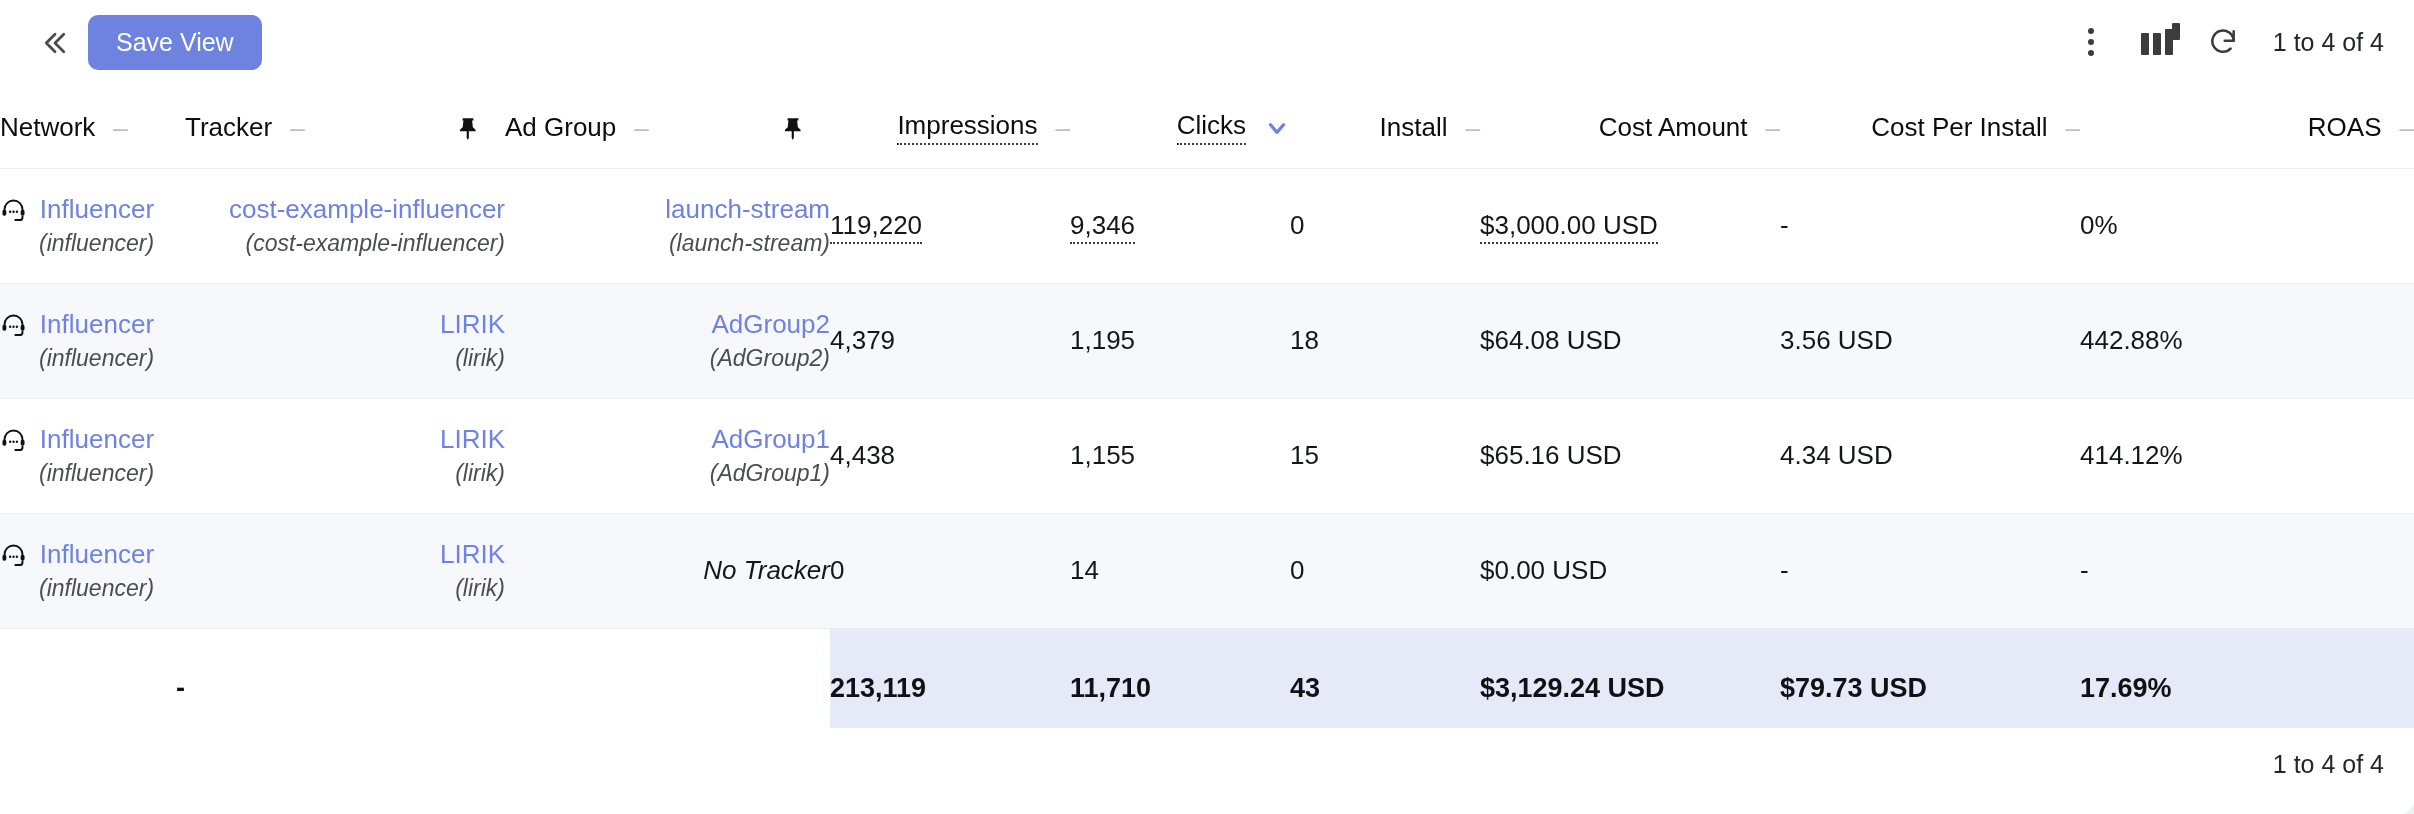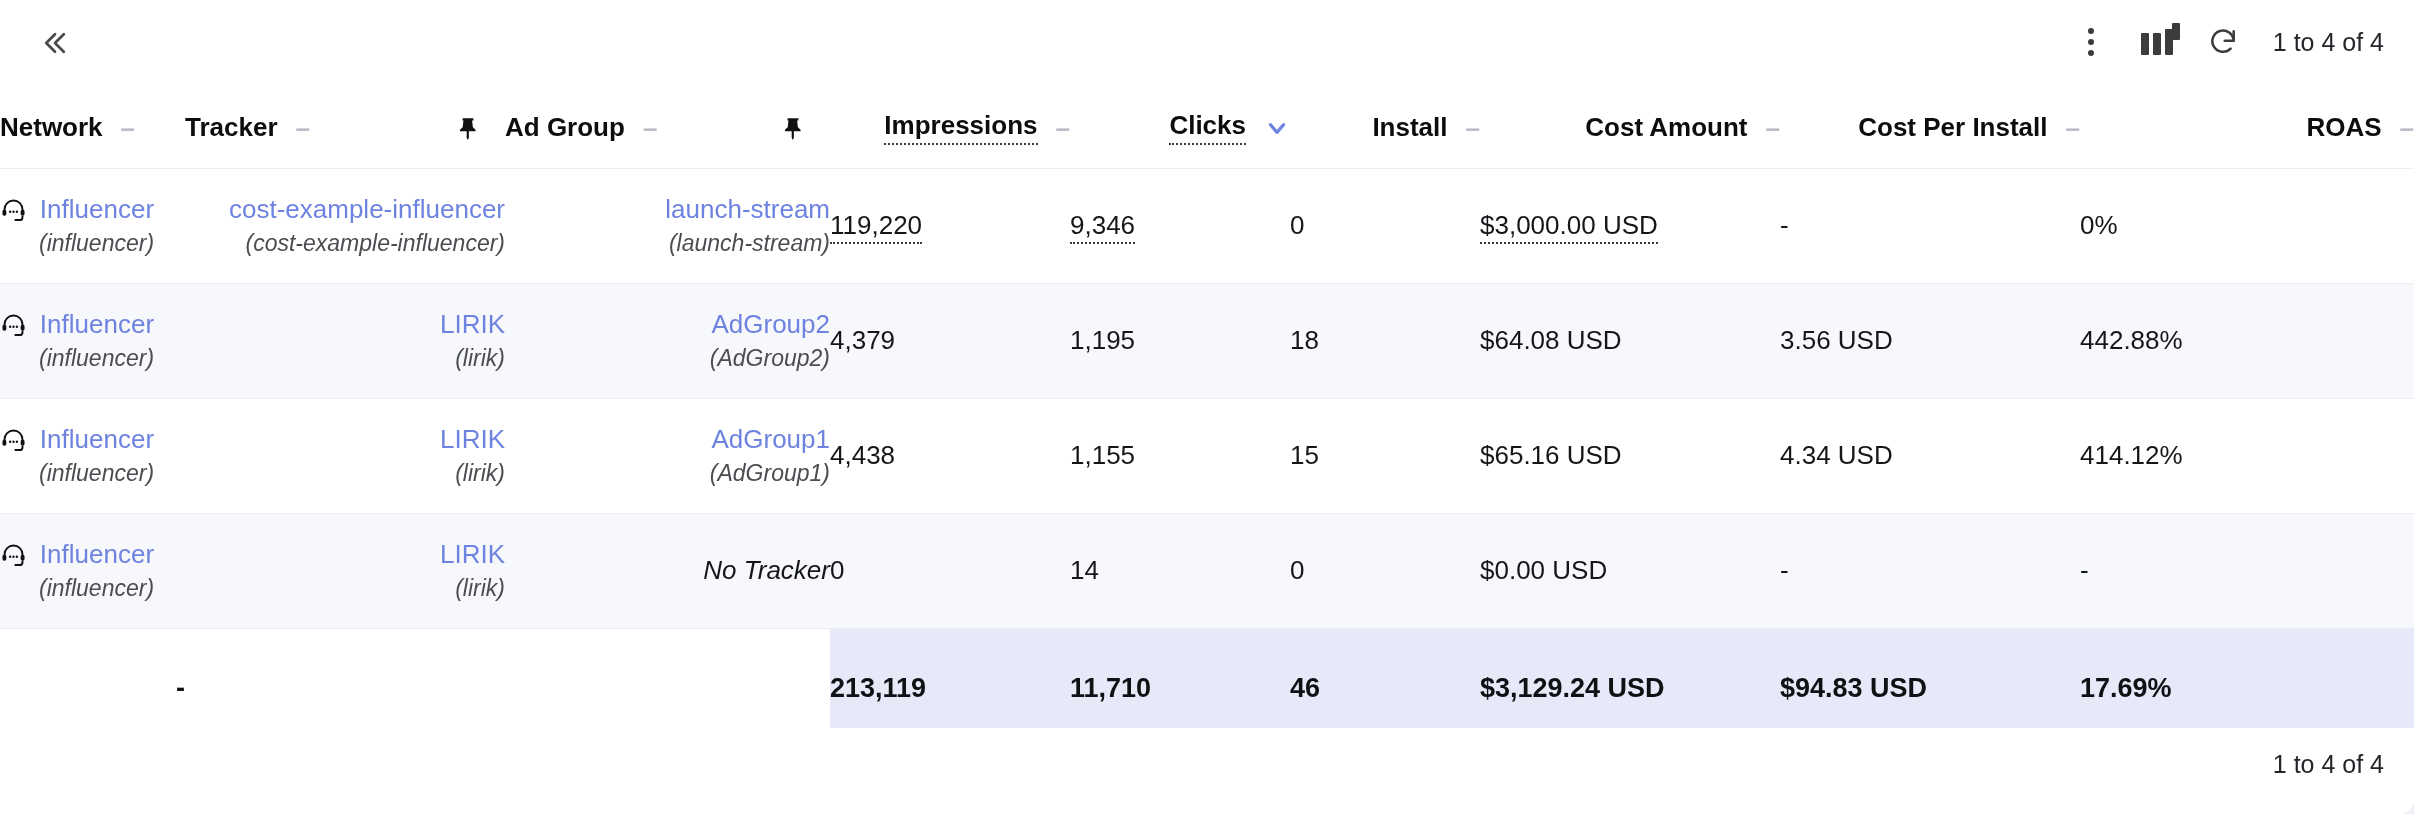--- a/index.html
+++ b/index.html
@@ -112,21 +112,21 @@
     width: 2414px;
     table-layout: fixed;
   }
   table.grid th, table.grid td {
     padding: 0;
     vertical-align: middle;
   }
 
   thead th {
     height: 80px;
-    font-weight: bold;
+    font-weight: normal;
     font-size: 26px;
     color: #0d0d0d;
     padding: 0 24px;
   }
   .th-inner {
     display: flex;
     align-items: center;
     gap: 18px;
     white-space: nowrap;
   }
@@ -199,20 +199,21 @@
 
   <div class="toolbar">
 
     <div class="collapse-btn">
       <svg width="30" height="30" viewBox="0 0 24 24" fill="none" stroke="currentColor" stroke-width="2.2" stroke-linecap="round" stroke-linejoin="round">
         <polyline points="12,5 5,12 12,19"></polyline>
         <polyline points="19,5 12,12 19,19"></polyline>
       </svg>
     </div>
 
+    <button class="save-view-btn">Save View</button>
 
     <div class="toolbar-right">
 
       <div class="tb-icon kebab">
         <span class="kebab-dot"></span>
         <span class="kebab-dot"></span>
         <span class="kebab-dot"></span>
       </div>
 
       <div class="tb-icon bars">
@@ -507,23 +508,23 @@
           <td class="num">-</td>
           <td class="num">-</td>
         </tr>
 
         <tr class="totals">
           <td class="left dash-cell">-</td>
           <td class="left" colspan="2"></td>
           <td class="left" colspan="2"></td>
           <td class="num hl">213,119</td>
           <td class="num hl">11,710</td>
-          <td class="num hl">46</td>
+          <td class="num hl">43</td>
           <td class="num hl">$3,129.24 USD</td>
-          <td class="num hl">$94.83 USD</td>
+          <td class="num hl">$79.73 USD</td>
           <td class="num hl">17.69%</td>
         </tr>
       </tbody>
     </table>
   </div>
 
   <div class="footer">
     <div class="footer-count">1 to 4 of 4</div>
   </div>
 

